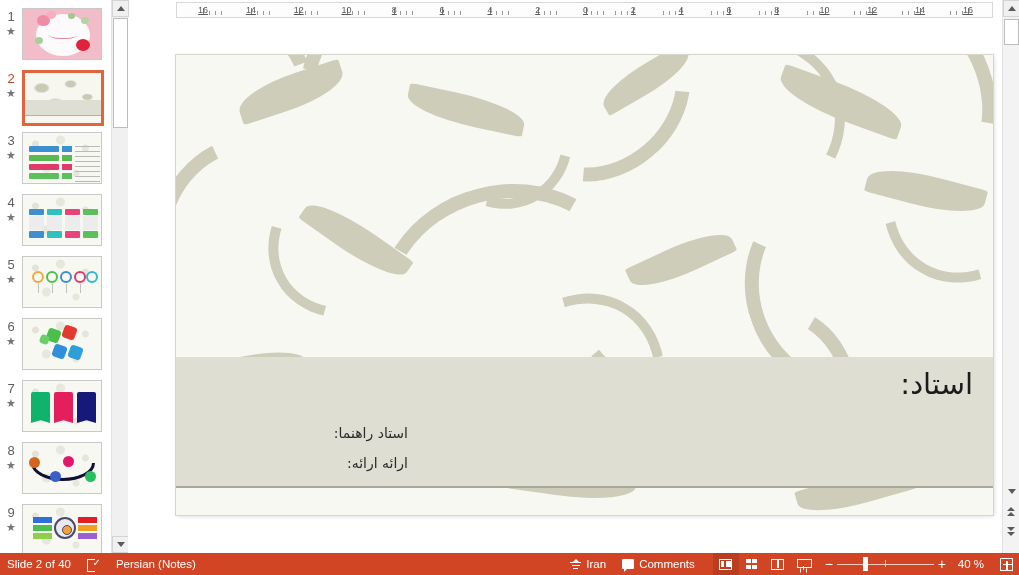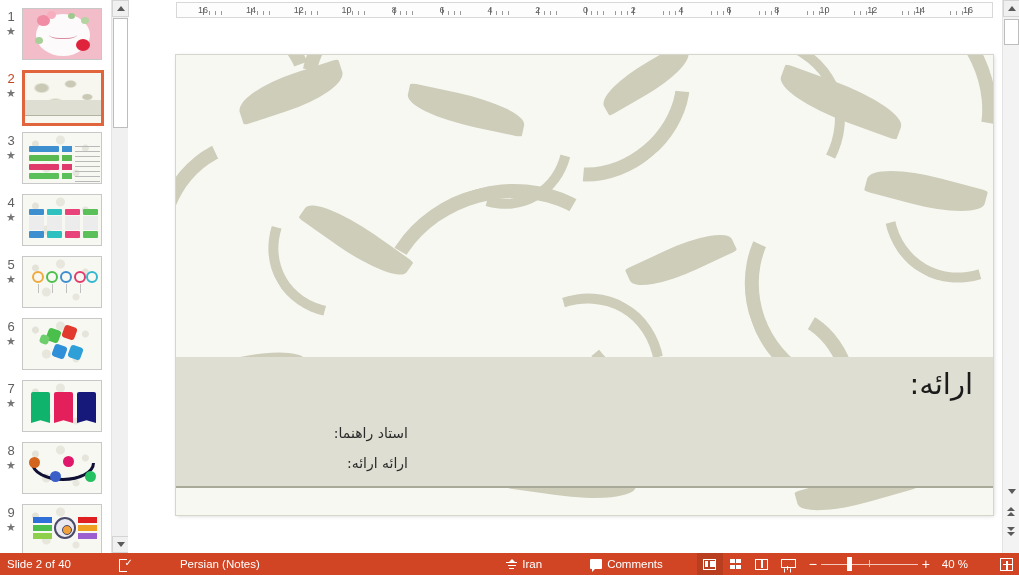--- a/index.html
+++ b/index.html
@@ -135,21 +135,21 @@
   
   #hruler{
     position:absolute; left:176px; top:2px; width:817px; height:16px;
     background:#fdfdfd; border:1px solid #d8d8d8;
   }
   .htick{ position:absolute; bottom:2px; width:1px; background:#9a9a9a; }
   .htick.major{ height:7px; background:#7a7a7a; }
   .htick.minor{ height:4px; }
   .hlabel{
     position:absolute; top:2px; font-size:9px; color:#5a5a5a;
-    line-height:11px; transform:translateX(-50%); white-space:nowrap;
+    line-height:11px; transform:translateX(-50%); white-space:nowrap;text-decoration:underline;
   }
 
   
   #canvas-area{
     position:absolute; left:128px; top:20px; width:867px; height:533px;
     background:#ffffff;
   }
   #slide{
     position:absolute; left:48px; top:35px; width:817px; height:460px;
     background:#f7f7f0;
@@ -221,21 +221,21 @@
   }
   .dbl-d::before{ top:0; } .dbl-d::after{ top:5px; }
 
   
   #statusbar{
     position:absolute; left:0; bottom:0; width:1019px; height:22px;
     background:#d14524; color:#ffffff;
     display:flex; align-items:center; font-size:11.5px;
   }
   .sb-item{
-    display:flex; align-items:center; height:22px; padding:0 24px; gap:5px;
+    display:flex; align-items:center; height:22px; padding:0 8px; gap:5px;
     white-space:nowrap;
   }
   #slide-count{ padding-left:7px; }
   .view-btn{
     width:26px; height:22px; display:flex; align-items:center; justify-content:center;
   }
   .view-btn.active{ background:#b93d1f; }
   
   .ico-notes{ position:relative; width:11px; height:11px; }
   .ico-notes i{ position:absolute; left:0; width:11px; height:1.5px; background:#fff; }
@@ -643,21 +643,21 @@
         <div class="leaf b" style="left:450px; top:190px;  width:110px; height:30px; transform:rotate(-25deg)"></div>
         <div class="leaf" style="left:690px;  top:120px;  width:120px; height:32px; transform:rotate(15deg)"></div>
         <div class="leaf b" style="left:20px;  top:300px;  width:110px; height:28px; transform:rotate(-12deg)"></div>
         <div class="leaf" style="left:330px;  top:410px;  width:130px; height:32px; transform:rotate(8deg)"></div>
         <div class="leaf b" style="left:620px; top:420px;  width:120px; height:30px; transform:rotate(-16deg)"></div>
       </div>
 
       <div id="band-topline"></div>
       <div id="slide-band"></div>
 
-      <div id="title-text">ارائه:</div>
+      <div id="title-text">استاد:</div>
       <div class="sub-text" id="sub1">استاد راهنما:</div>
       <div class="sub-text" id="sub2">ارائه ارائه:</div>
     </div>
   </div>
 
   <div id="right-scroll">
     <div class="sb-btn top">
       <div class="arrow-u"></div>
     </div>
     <div id="right-thumb"></div>

